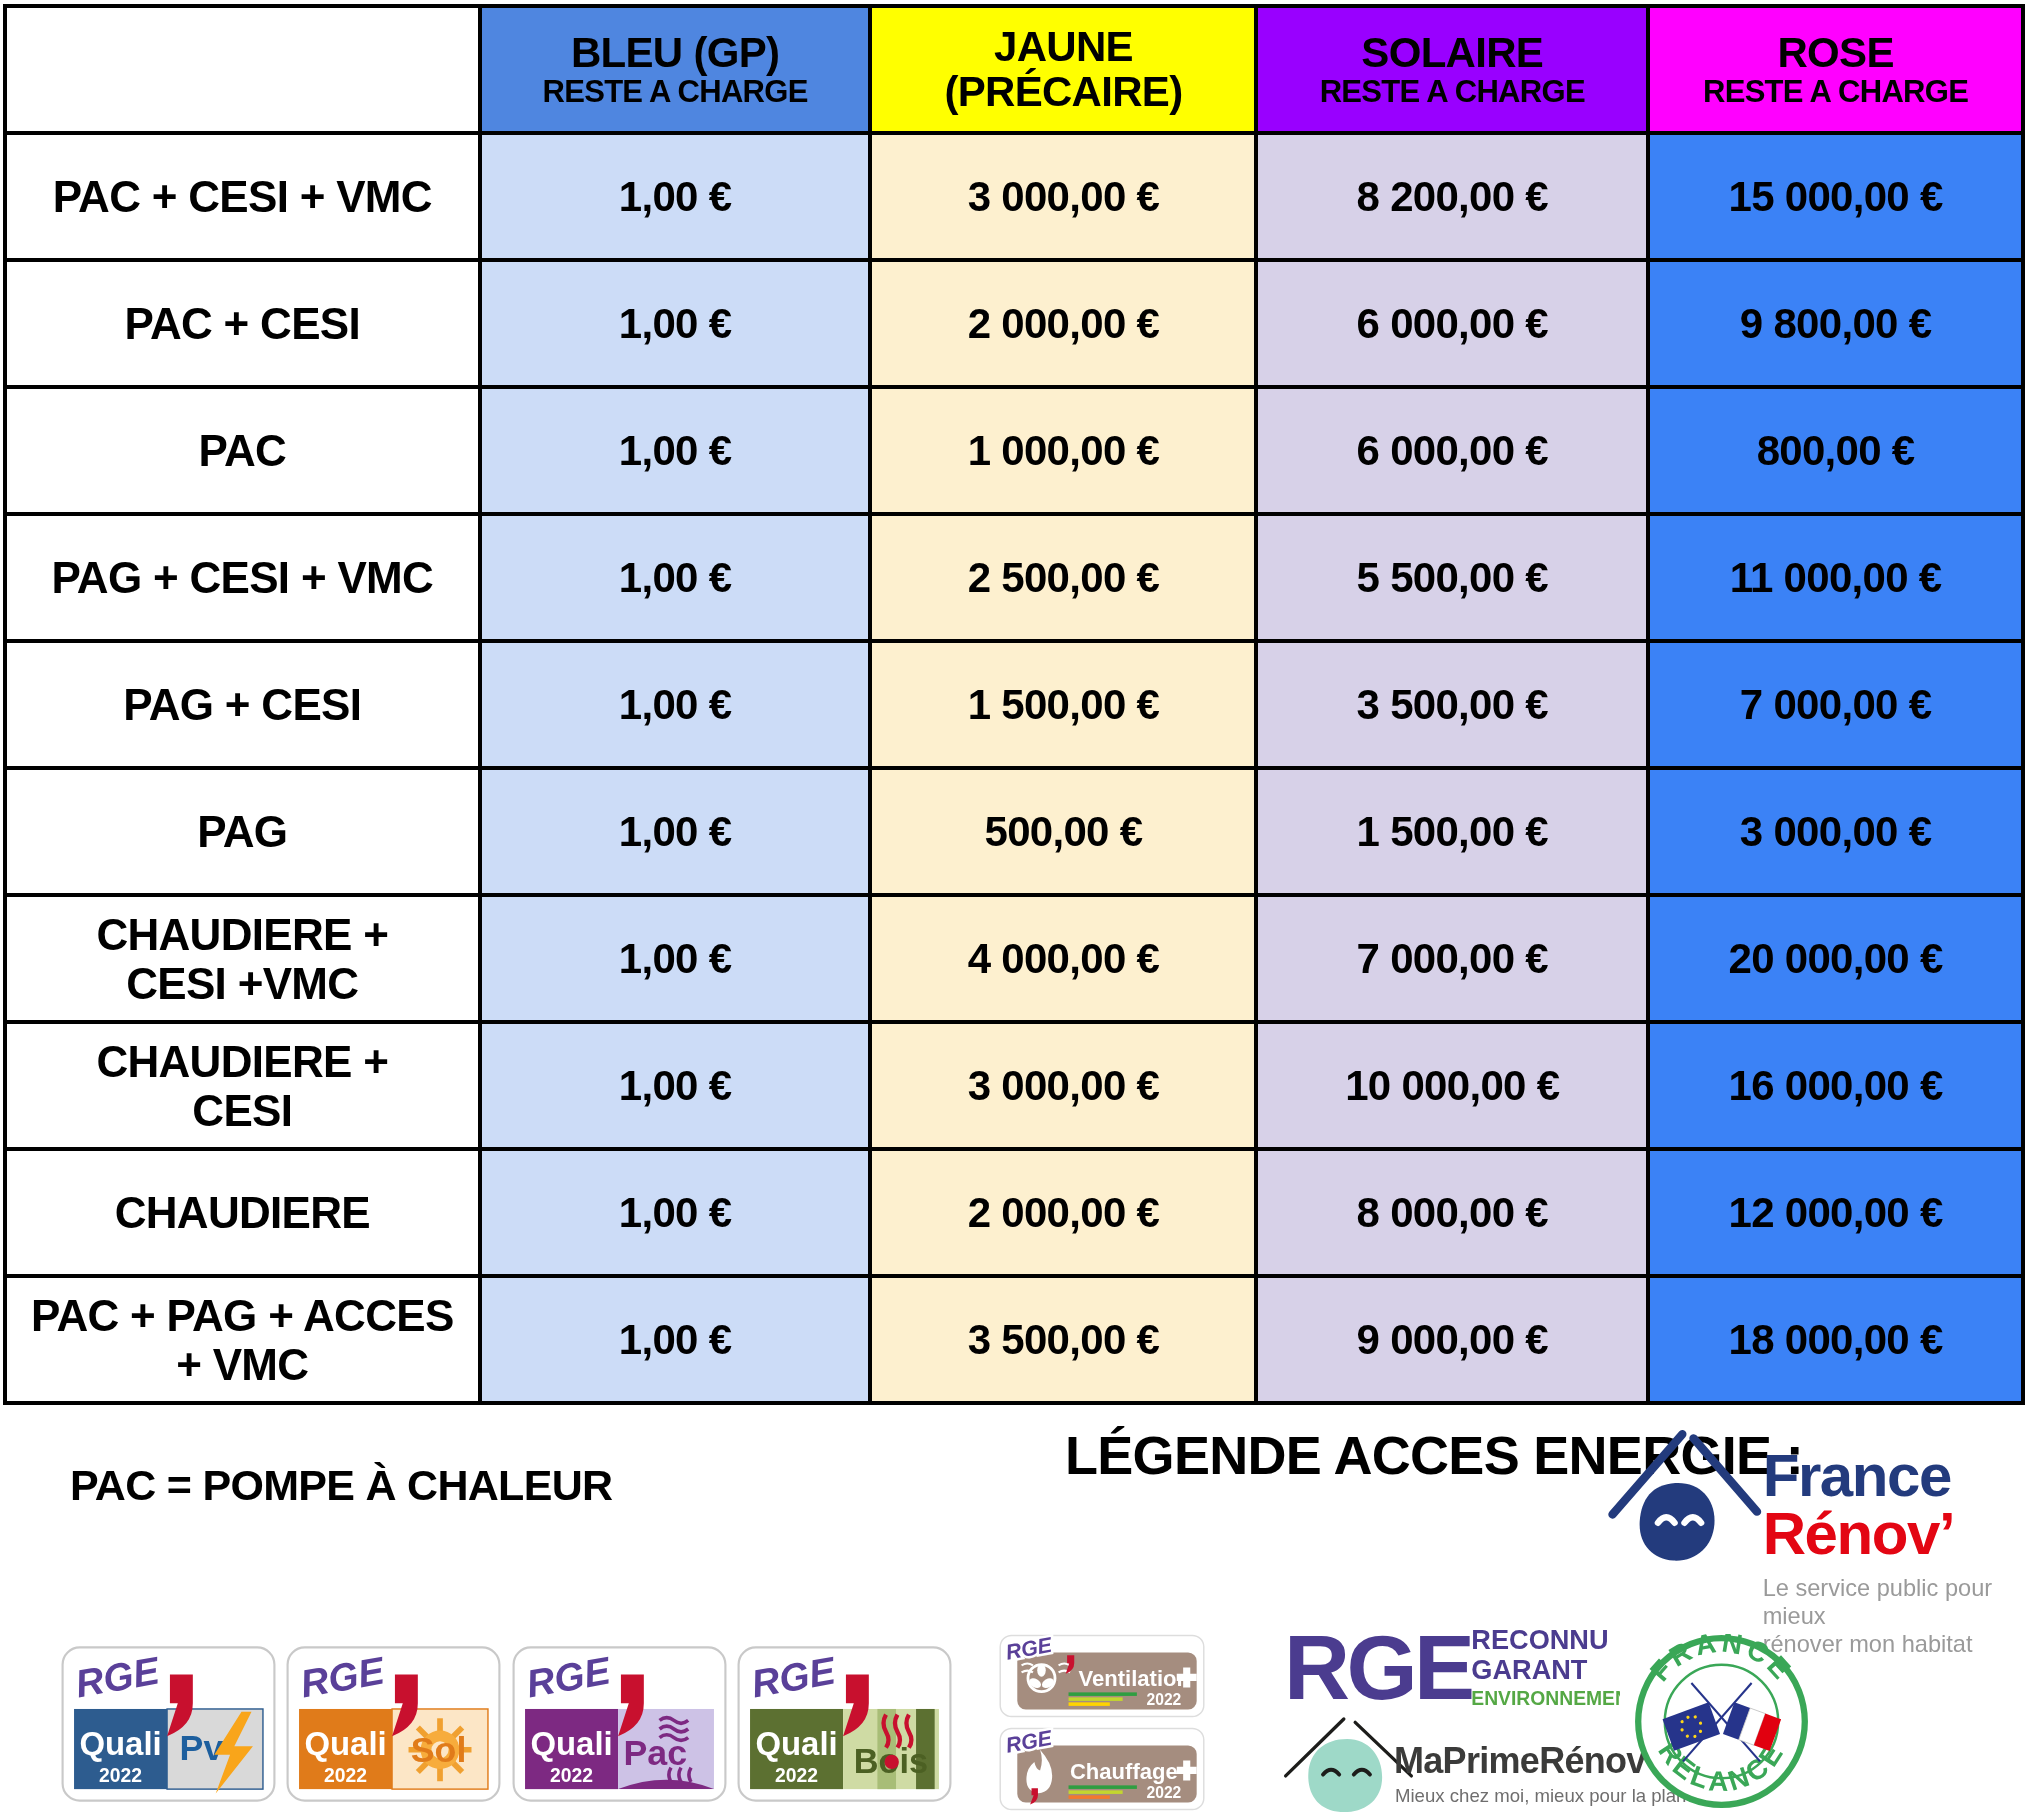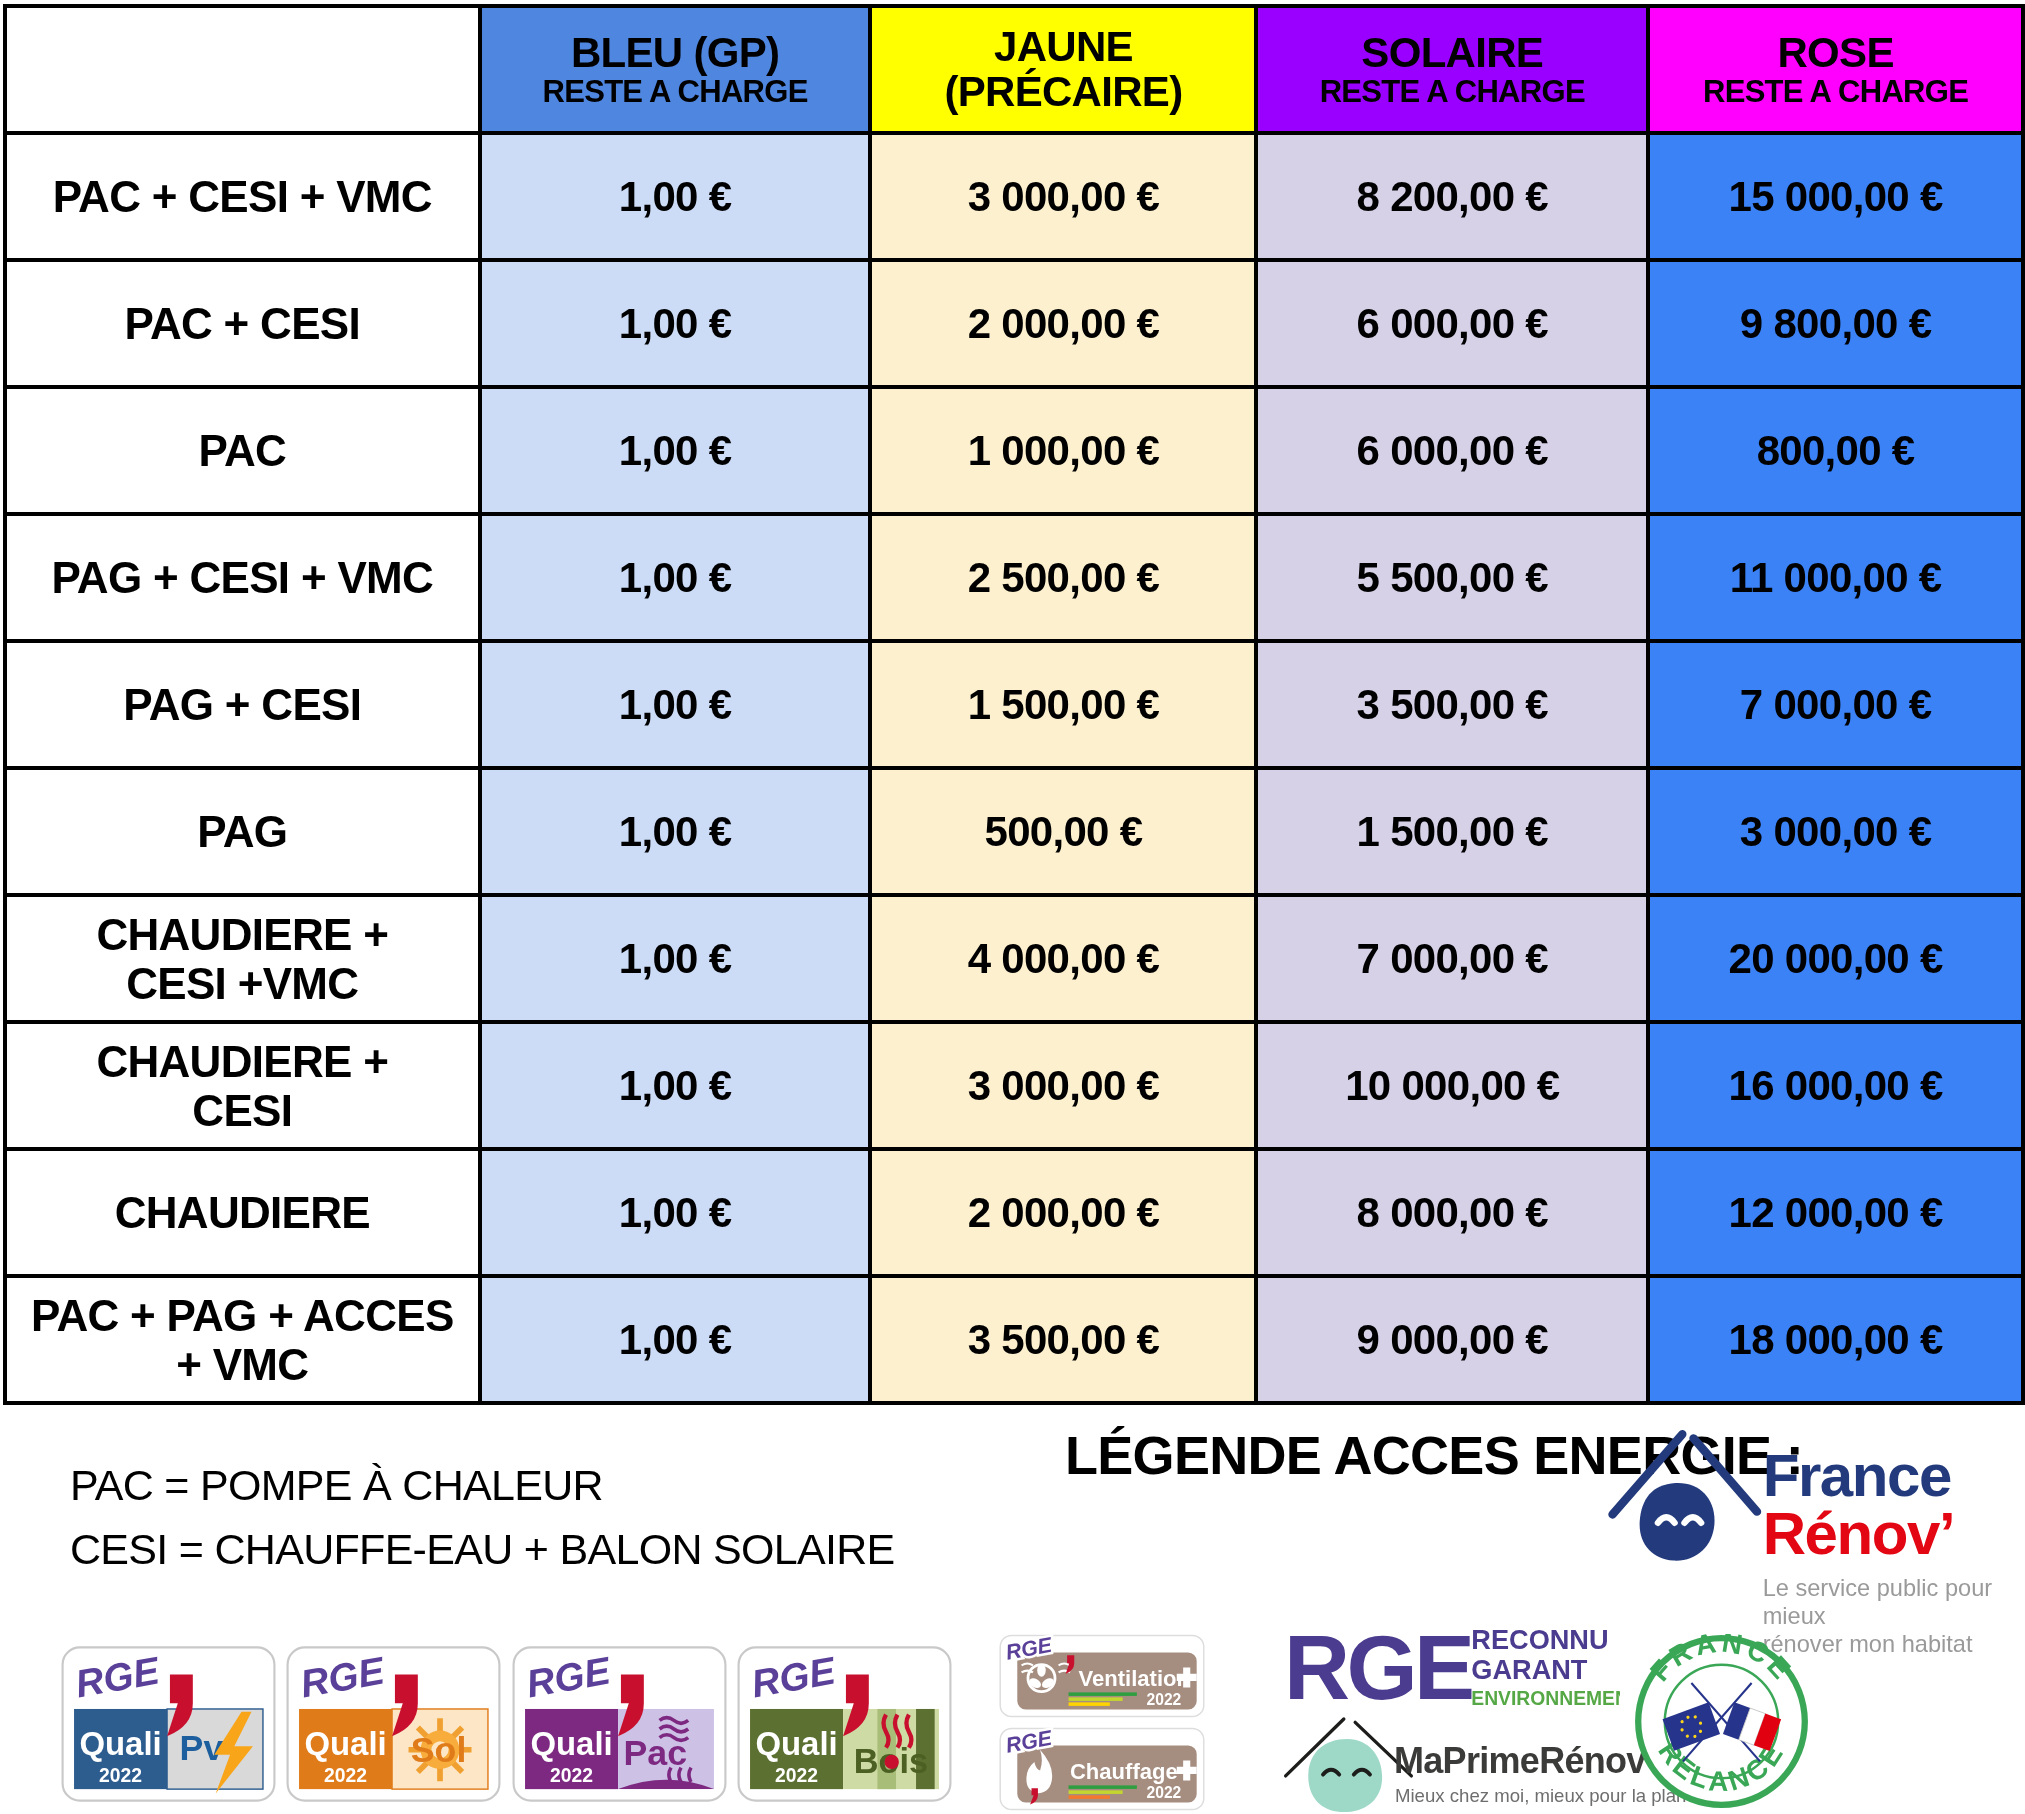--- a/index.html
+++ b/index.html
@@ -24,21 +24,21 @@
   .val{font-size:42px}
   .cb{background:#ccdcf7}
   .cj{background:#fdf0cf}
   .cv{background:#d7d1e8}
   .cr{background:#3b82f6}
 
   
   .legend-title{position:absolute;left:429px;top:1424px;width:1374px;text-align:right;
                 font-size:54px;font-weight:bold;letter-spacing:-0.7px}
   .legend-list{position:absolute;left:70px;top:1461px;width:1073px}
-  .legend-item{font-size:43px;font-weight:normal;letter-spacing:-0.7px;margin-bottom:15px;white-space:nowrap}
+  .legend-item{font-size:43px;font-weight:bold;letter-spacing:-0.7px;margin-bottom:15px;white-space:nowrap}
 
   
   .logo{position:absolute}
   .fr-renov{position:absolute;left:1602px;top:1404px;width:429px;height:247px;display:flex;align-items:flex-start}
   .fr-renov .txt{padding-top:43px}
   .fr-line1{font-size:60px;font-weight:bold;color:#233b7d;line-height:.95;letter-spacing:-1.4px}
   .fr-line2{font-size:60px;font-weight:bold;color:#e30613;line-height:1.0;letter-spacing:-1.4px}
   .fr-tag{margin-top:11.4px;font-size:23.6px;color:#9a9a9a;line-height:1.18}
   .mpr-name{position:absolute;left:1394px;top:1740px;font-size:36px;font-weight:bold;color:#3b3b3a;letter-spacing:-0.7px}
   .mpr-tag{position:absolute;left:1395px;top:1785px;font-size:18.6px;color:#6f6e6e}
@@ -150,21 +150,20 @@
         <td class="val cj">3 500,00 €</td>
         <td class="val cv">9 000,00 €</td>
         <td class="val cr">18 000,00 €</td>
       </tr>
     </tbody>
   </table>
 
   <div class="legend-title">LÉGENDE ACCES ENERGIE :</div>
   <div class="legend-list">
     <div class="legend-item">PAC = POMPE À CHALEUR</div>
-    <div class="legend-item">CESI = CHAUFFE-EAU + BALON SOLAIRE</div>
   </div>
 
   <div class="fr-renov">
     <svg width="179" height="186" viewBox="0 0 230 250">
       <path d="M15 150 L115 35" stroke="#233b7d" stroke-width="12" stroke-linecap="round" fill="none"></path>
       <path d="M131 41 L222 146" stroke="#233b7d" stroke-width="12" stroke-linecap="round" fill="none"></path>
       <path d="M105 105 C140 103 163 128 161 163 C159 196 134 218 102 216 C72 214 52 192 54 160 C56 128 72 107 105 105 Z" fill="#233b7d"></path>
       <path d="M80 162 Q92 146 104 162" stroke="#fff" stroke-width="9" fill="none" stroke-linecap="round"></path>
       <path d="M118 162 Q130 146 142 162" stroke="#fff" stroke-width="9" fill="none" stroke-linecap="round"></path>
     </svg>

